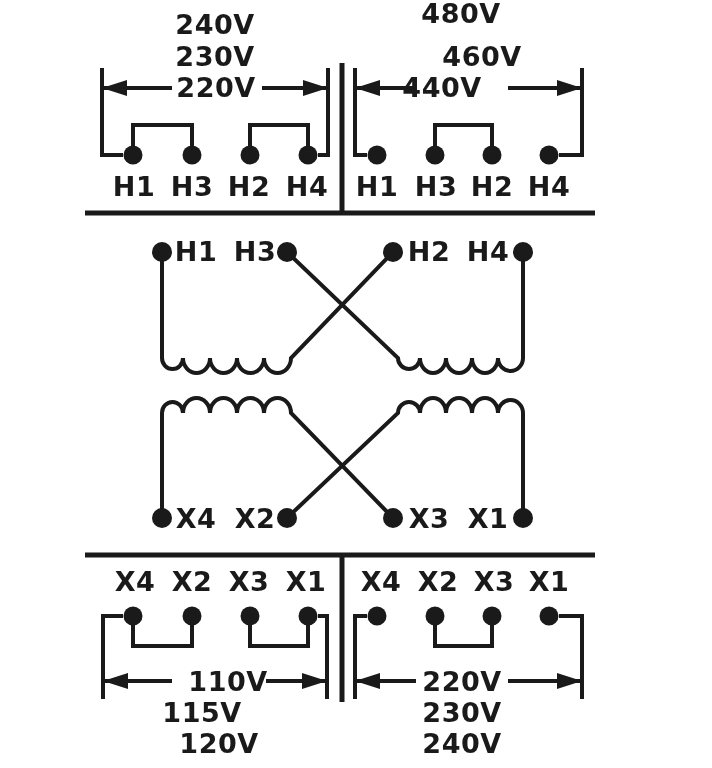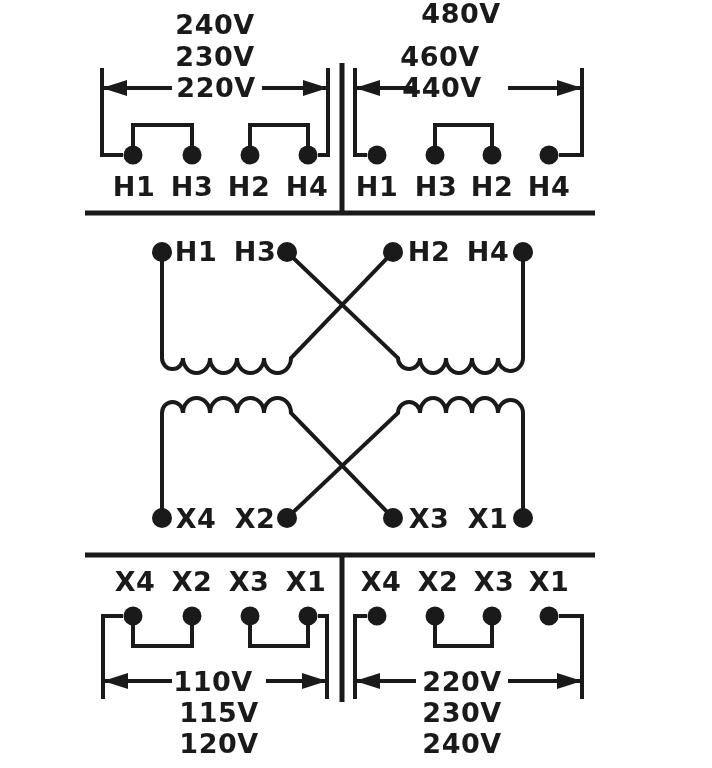--- a/index.html
+++ b/index.html
@@ -105,42 +105,42 @@
 
   <div class="lbl" style="left:215px;top:24px">240V</div>
   <div class="lbl" style="left:215px;top:56px">230V</div>
   <div class="lbl" style="left:216px;top:87px">220V</div>
   <div class="lbl" style="left:134px;top:186px">H1</div>
   <div class="lbl" style="left:192px;top:186px">H3</div>
   <div class="lbl" style="left:249px;top:186px">H2</div>
   <div class="lbl" style="left:307px;top:186px">H4</div>
 
   <div class="lbl" style="left:461px;top:13px">480V</div>
-  <div class="lbl" style="left:440px;top:56px">460V</div>
+  <div class="lbl" style="left:482px;top:56px">460V</div>
   <div class="lbl" style="left:442px;top:87px">440V</div>
   <div class="lbl" style="left:377px;top:186px">H1</div>
   <div class="lbl" style="left:436px;top:186px">H3</div>
   <div class="lbl" style="left:492px;top:186px">H2</div>
   <div class="lbl" style="left:549px;top:186px">H4</div>
 
   <div class="lbl" style="left:196px;top:251px">H1</div>
   <div class="lbl" style="left:255px;top:251px">H3</div>
   <div class="lbl" style="left:429px;top:251px">H2</div>
   <div class="lbl" style="left:488px;top:251px">H4</div>
   <div class="lbl" style="left:196px;top:518px">X4</div>
   <div class="lbl" style="left:255px;top:518px">X2</div>
   <div class="lbl" style="left:429px;top:518px">X3</div>
   <div class="lbl" style="left:488px;top:518px">X1</div>
 
   <div class="lbl" style="left:135px;top:581px">X4</div>
   <div class="lbl" style="left:192px;top:581px">X2</div>
   <div class="lbl" style="left:249px;top:581px">X3</div>
   <div class="lbl" style="left:306px;top:581px">X1</div>
-  <div class="lbl" style="left:213px;top:681px">110V</div>
-  <div class="lbl" style="left:219px;top:712px">115V</div>
+  <div class="lbl" style="left:228px;top:681px">110V</div>
+  <div class="lbl" style="left:202px;top:712px">115V</div>
   <div class="lbl" style="left:219px;top:743px">120V</div>
 
   <div class="lbl" style="left:381px;top:581px">X4</div>
   <div class="lbl" style="left:438px;top:581px">X2</div>
   <div class="lbl" style="left:494px;top:581px">X3</div>
   <div class="lbl" style="left:549px;top:581px">X1</div>
   <div class="lbl" style="left:462px;top:681px">220V</div>
   <div class="lbl" style="left:462px;top:712px">230V</div>
   <div class="lbl" style="left:462px;top:743px">240V</div>
 

